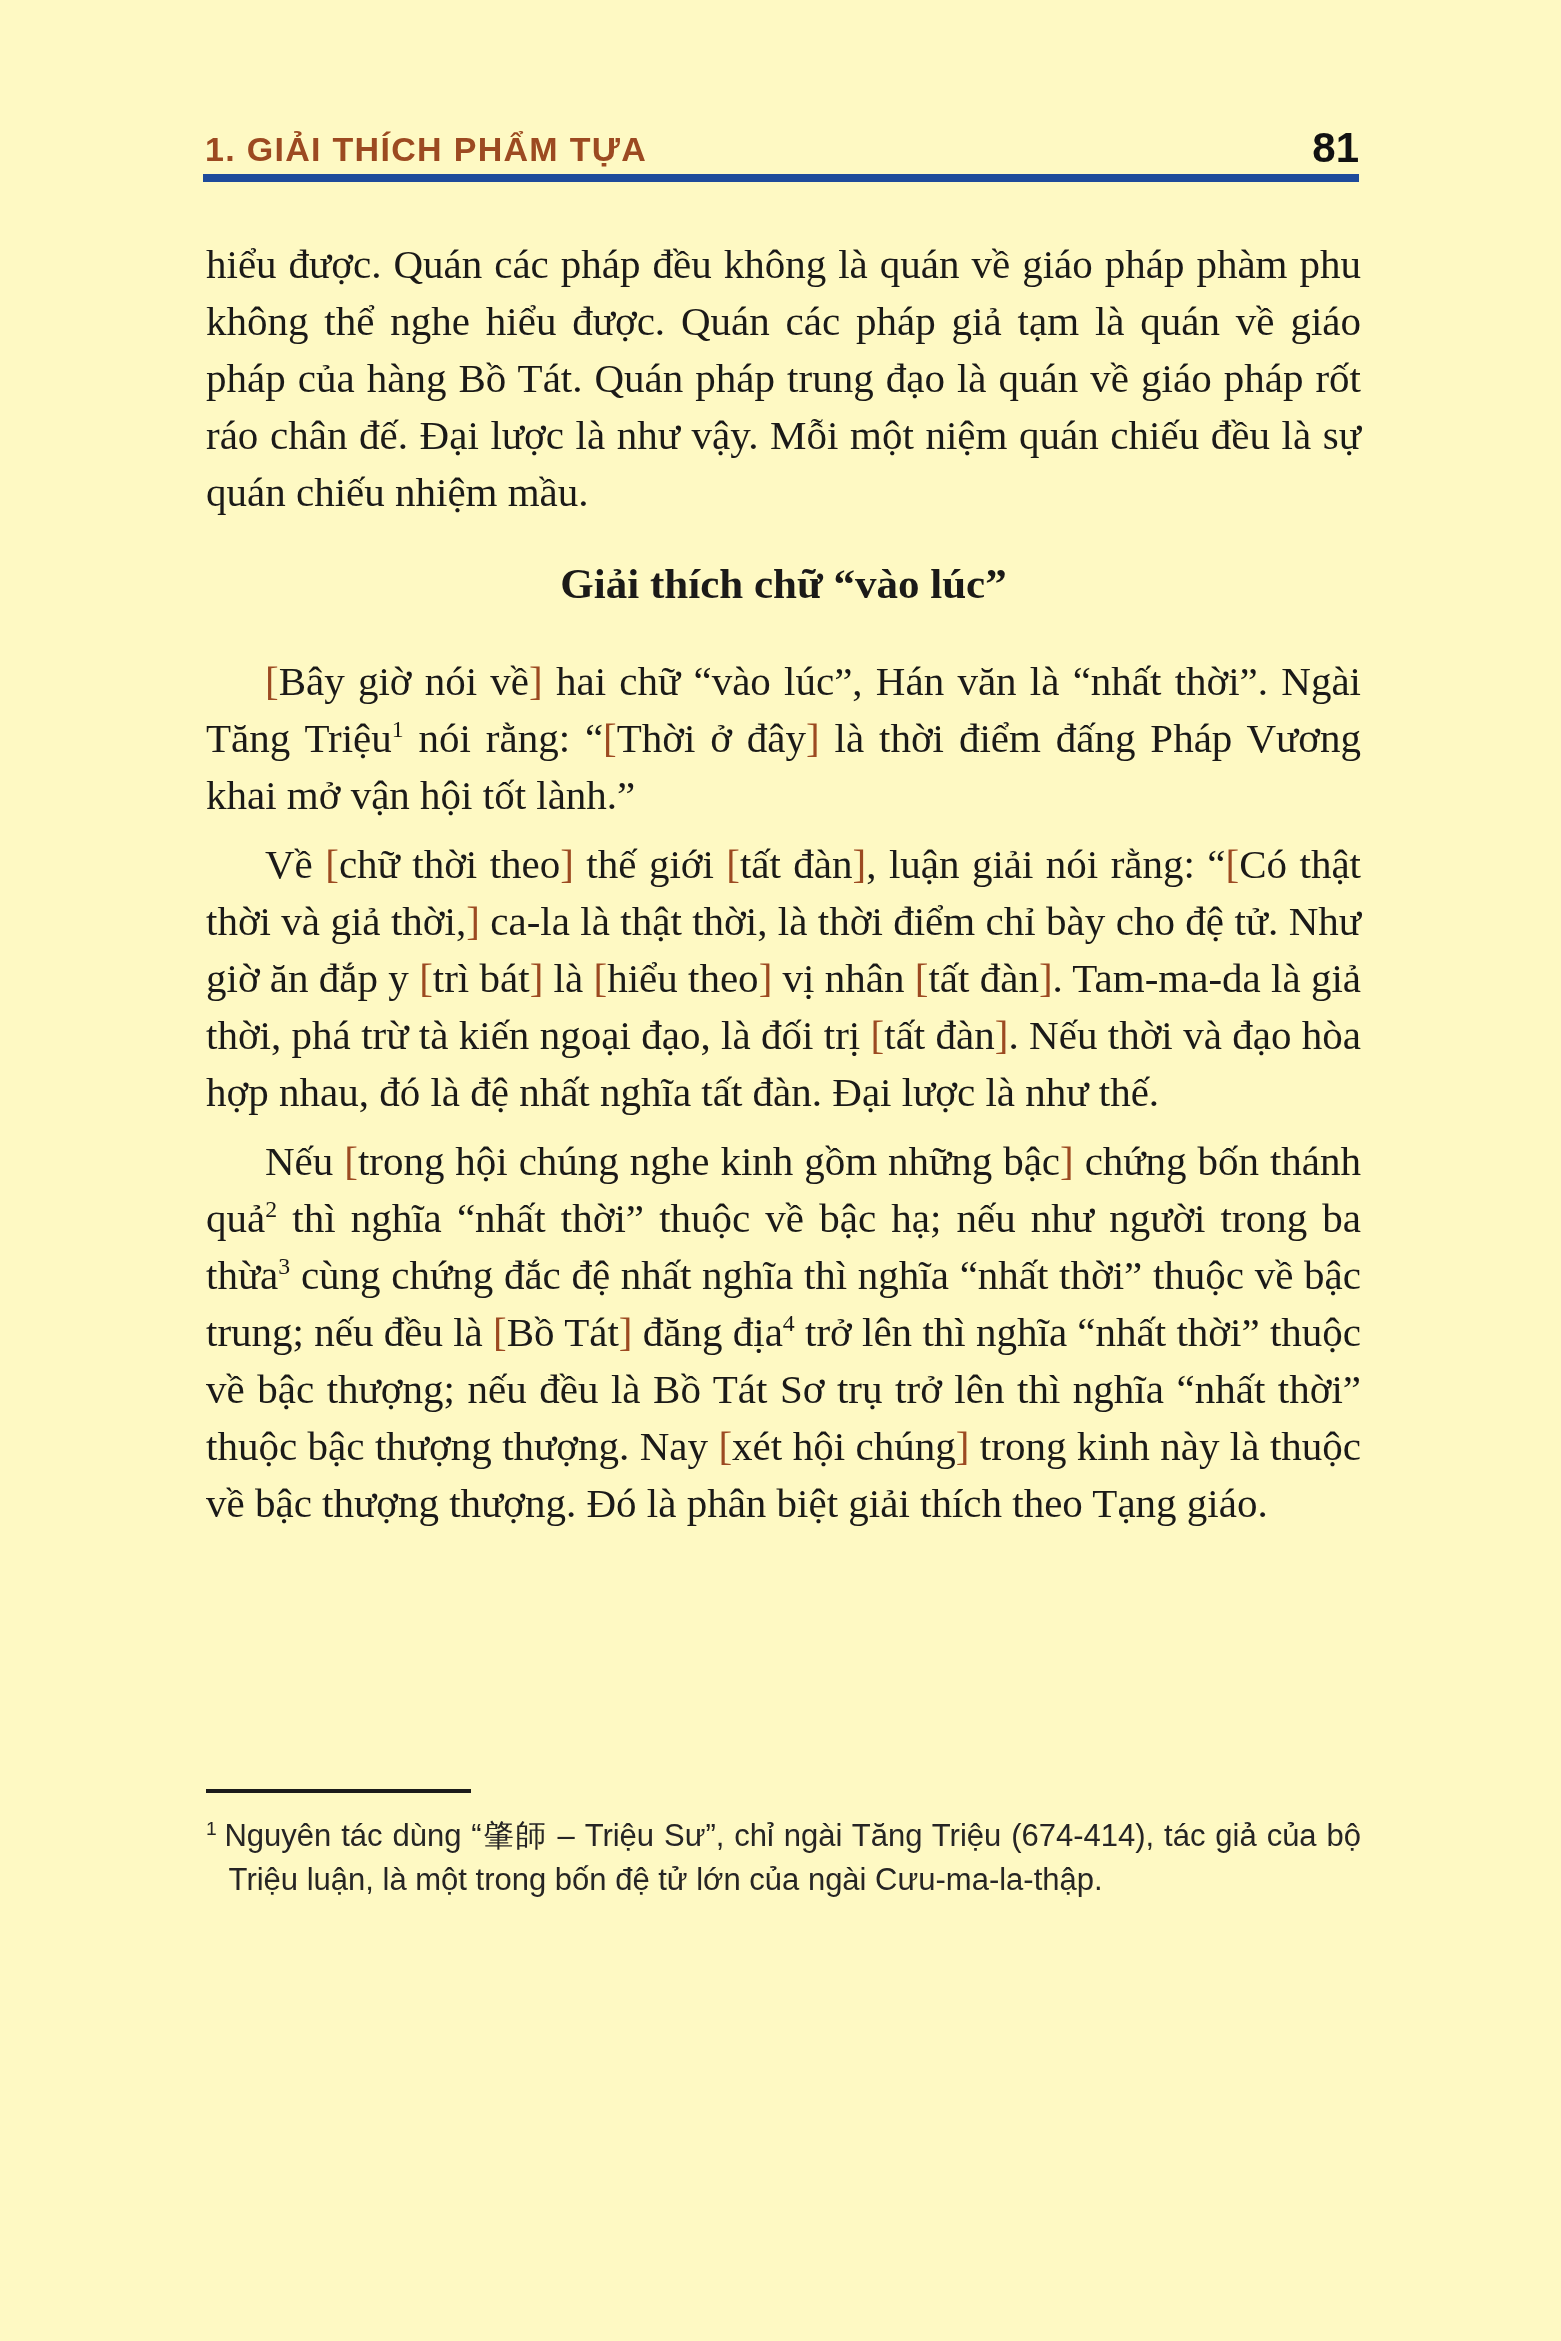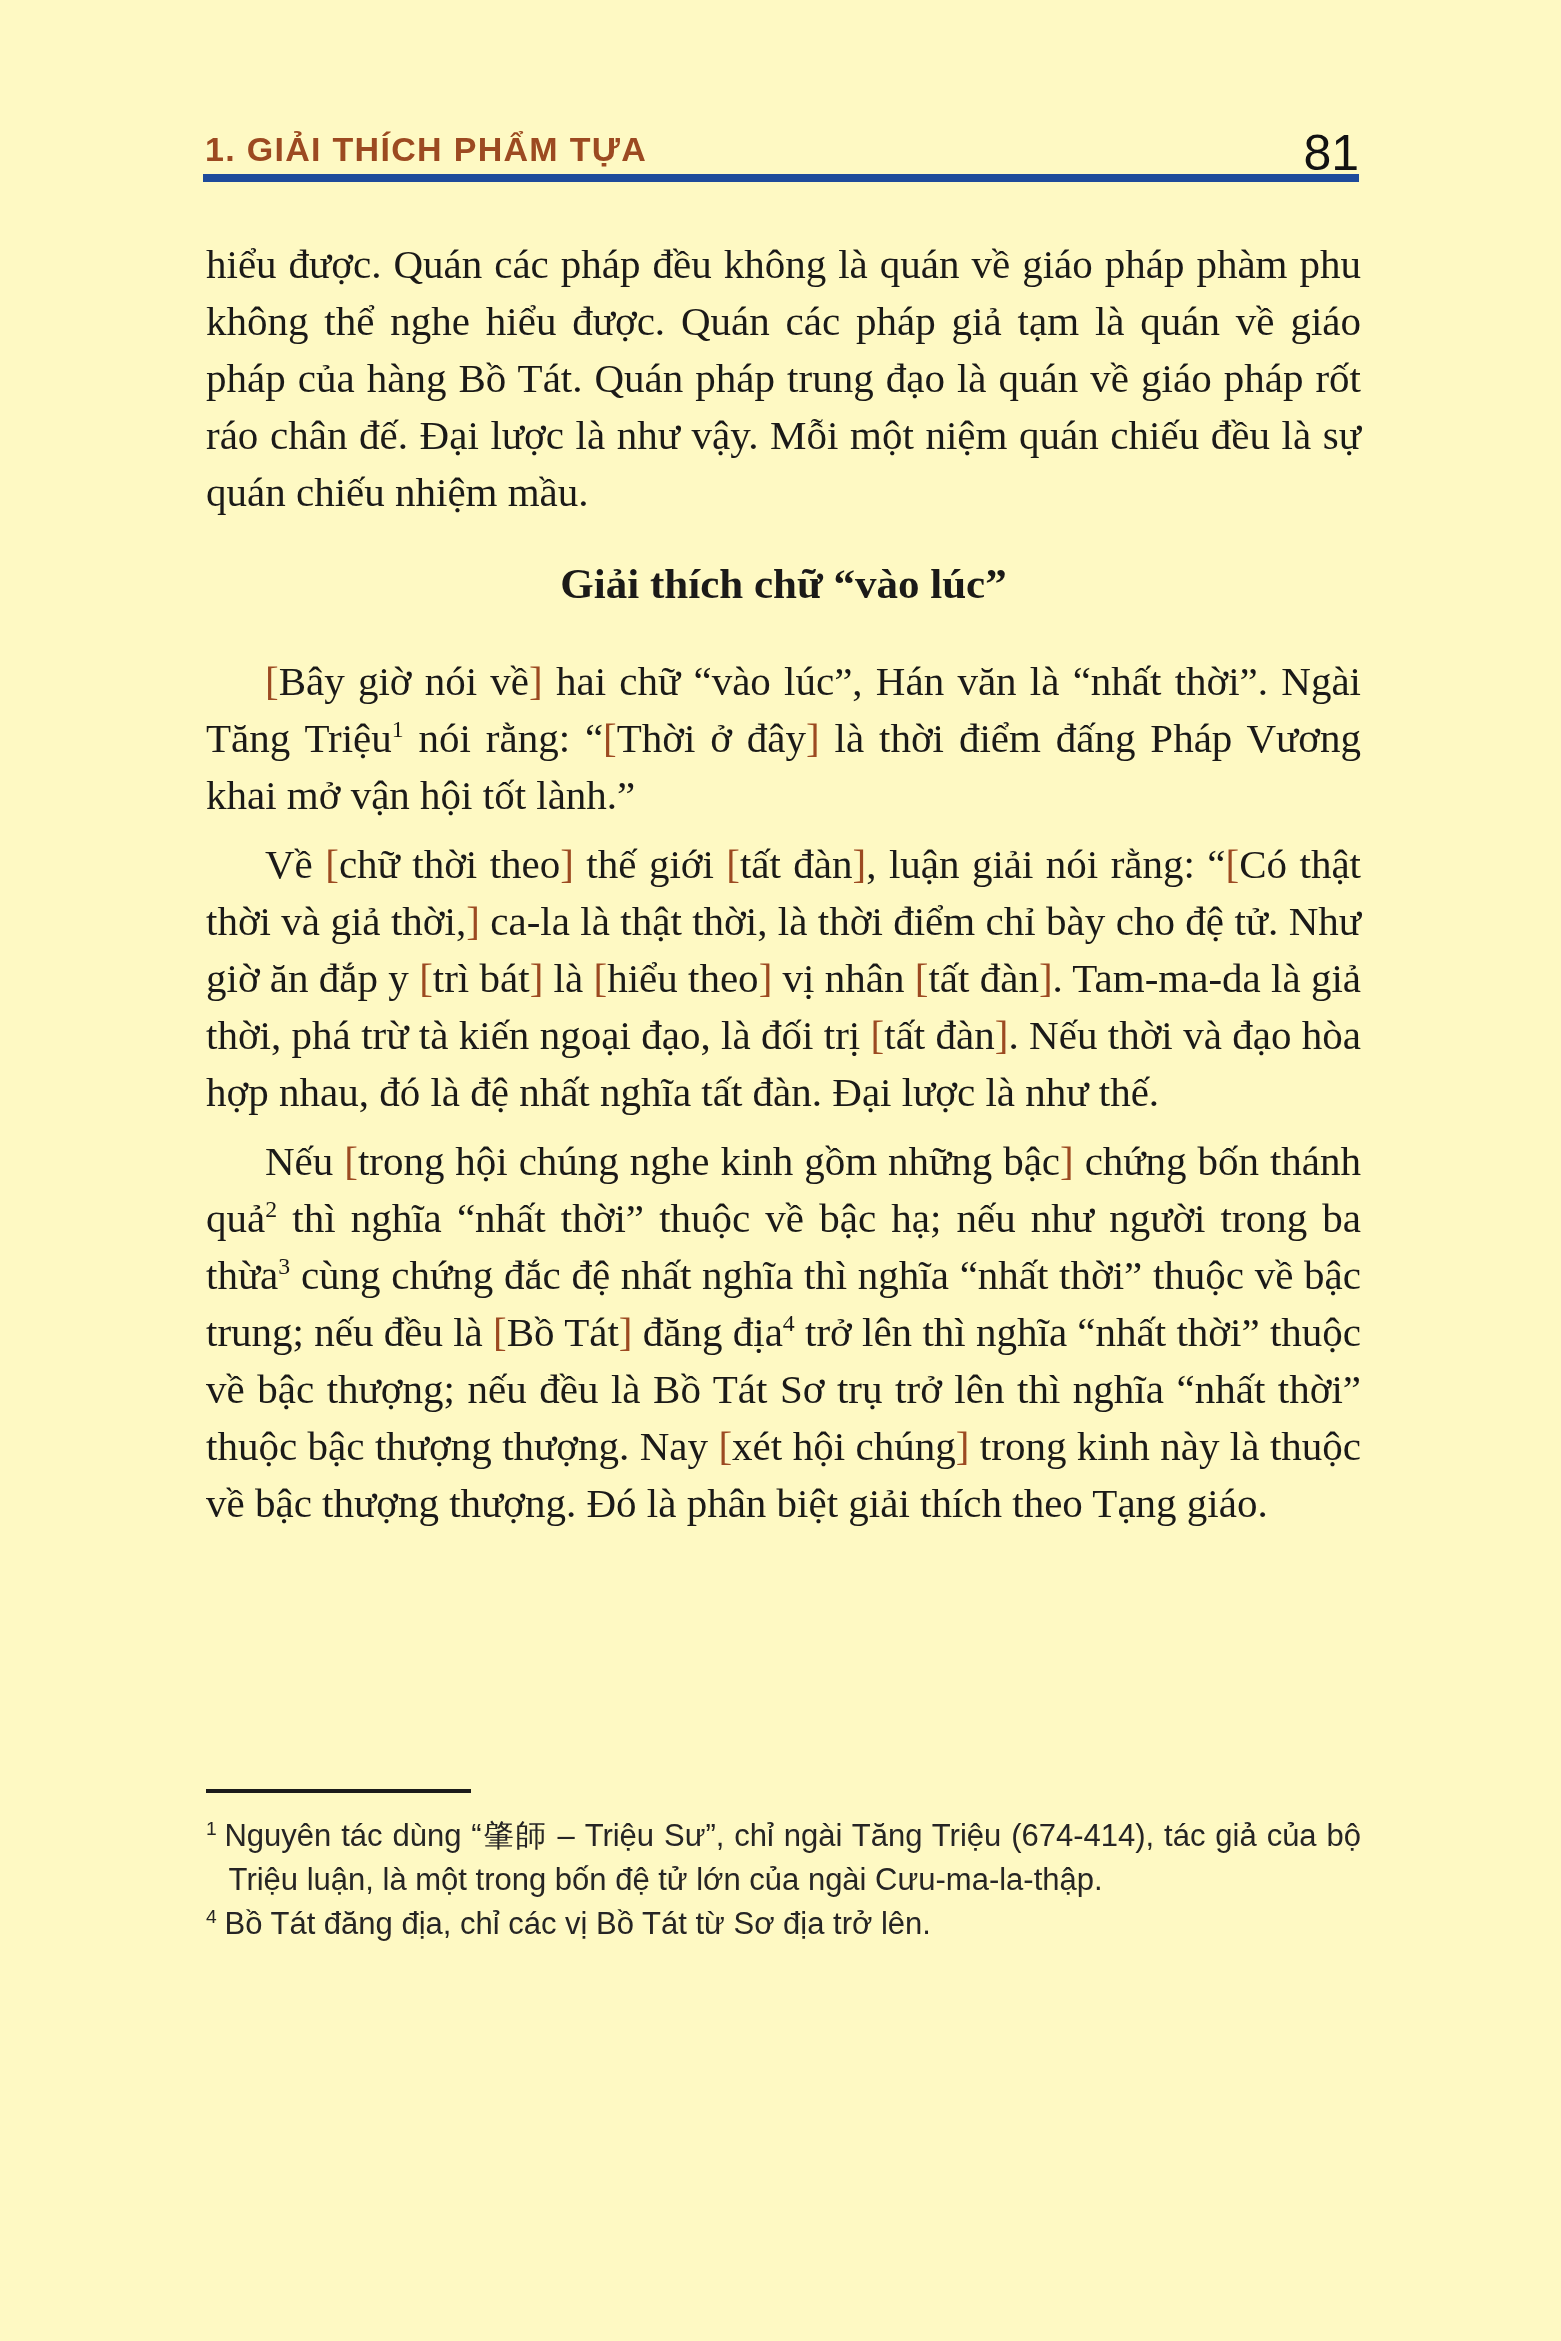--- a/index.html
+++ b/index.html
@@ -23,22 +23,22 @@
     font-size: 34px;
     letter-spacing: 1.3px;
     color: var(--accent, #9c4a21);
     white-space: nowrap;
   }
   .page-num {
     position: absolute;
     right: 202px;
     top: 124px;
     font-family: "Liberation Sans", sans-serif;
-    font-weight: 400;
-    font-size: 50px;
+    font-weight: 700;
+    font-size: 42px;
     color: #121212;
   }
   .head-rule {
     position: absolute;
     left: 203px;
     top: 174px;
     width: 1156px;
     height: 7.8px;
     background: var(--blue, #1e4b9b);
   }
@@ -132,18 +132,17 @@
   </div>
 
   <div class="footnotes">
 
     <div class="fn-rule"></div>
 
     <p class="footnote"><sup class="marker">1</sup><span>Nguyên tác dùng “肇師 – Triệu Sư”, chỉ ngài Tăng Triệu (674-414), tác giả của bộ Triệu luận, là một trong bốn đệ tử lớn của ngài Cưu-ma-la-thập.</span></p>
 
 
 
-    <p class="footnote"><sup class="marker">4</sup><span>Bồ Tát đăng địa, chỉ các vị Bồ Tát từ Sơ địa trở lên.</span></p>
 
   </div>
 
 </div>
 
 
 </body></html>

